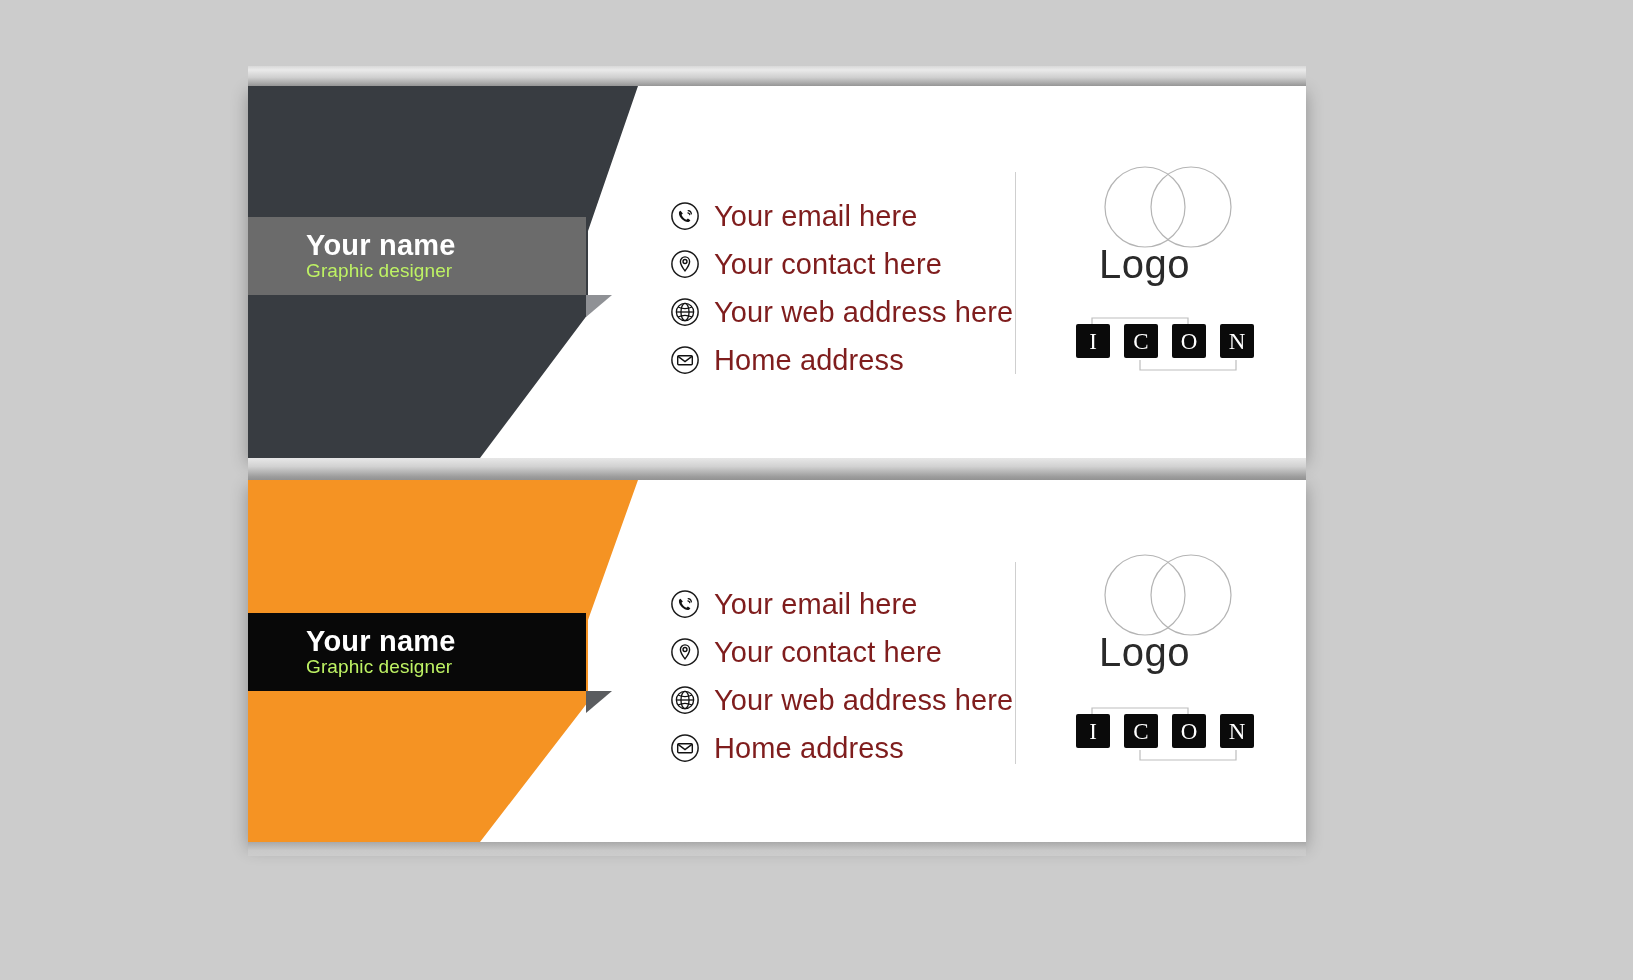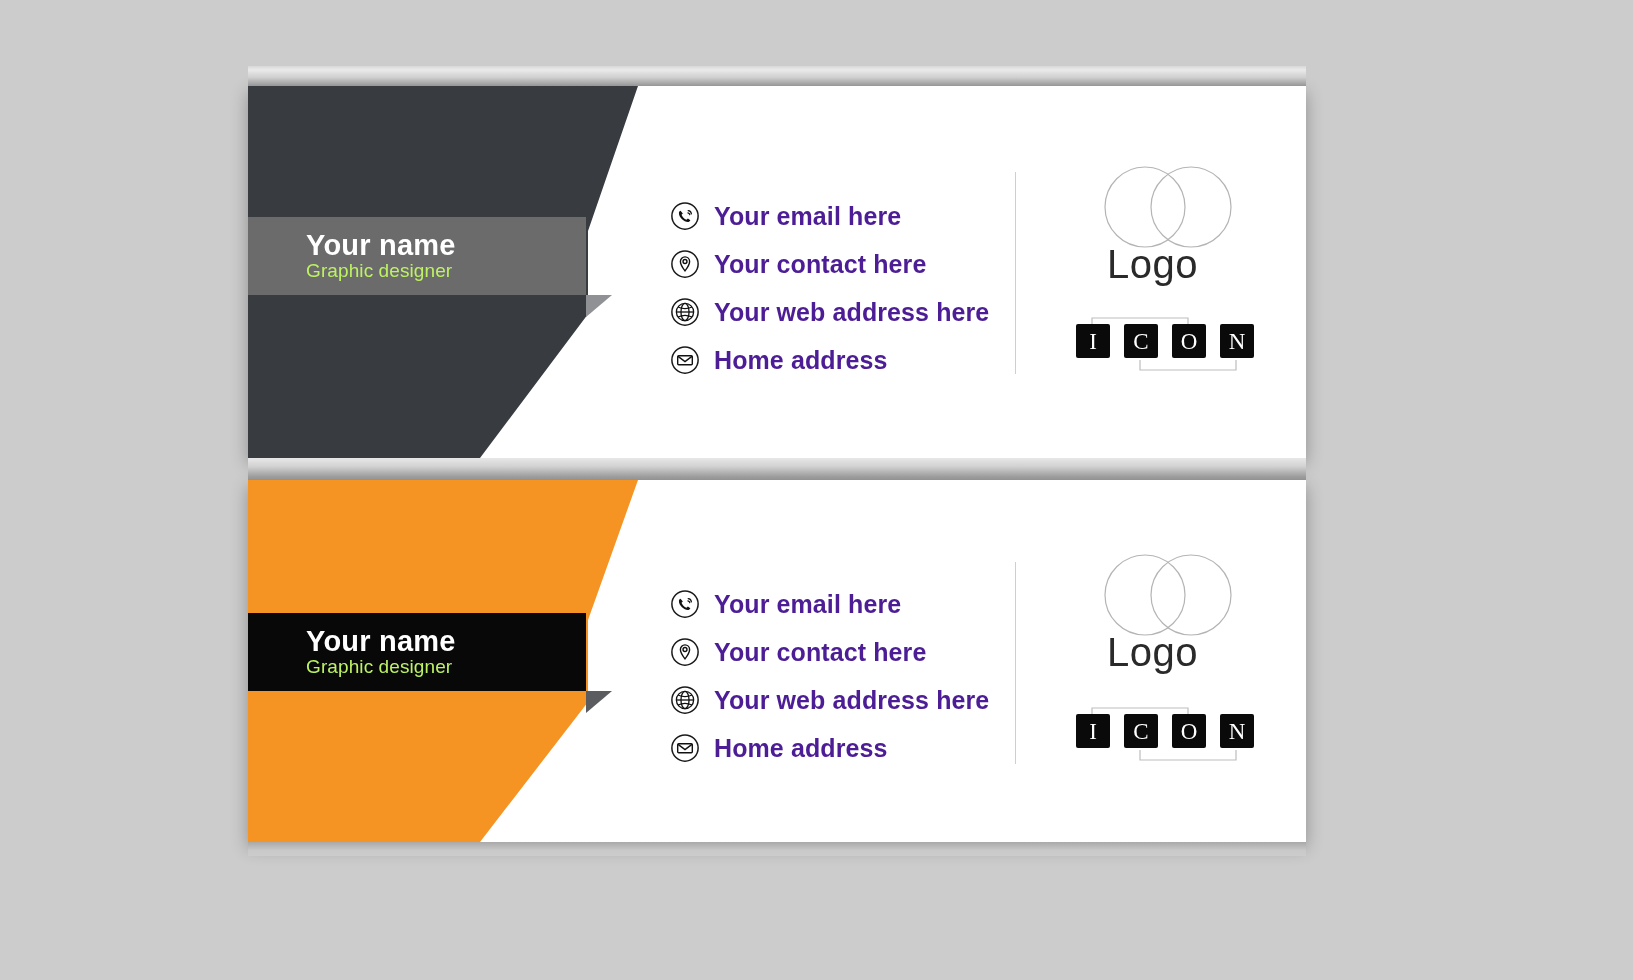--- a/index.html
+++ b/index.html
@@ -131,23 +131,23 @@
     align-items: center;
     height: 48px;
     gap: 14px;
   }
   .c-ico {
     width: 30px; height: 30px;
     flex: 0 0 30px;
     display: block;
   }
   .c-txt {
-    font-size: 25px;
-    color: #4c1d95;
-    font-weight: bold;
+    font-size: 29px;
+    color: #7f1d1d;
+    font-weight: normal;
     letter-spacing: .1px;
     white-space: nowrap;
   }
 
   
   .divider {
     position: absolute;
     width: 1px;
     background: #cfcfcf;
   }
@@ -163,21 +163,21 @@
   .card-light .logo-block { top: 72px; }
 
   .logo-rings { display: block; }
   .logo-word {
     font-size: 40px;
     color: #2a2a2a;
     font-weight: normal;
     letter-spacing: .5px;
     line-height: 1;
     margin-top: -6px;
-    margin-left: 14px;
+    margin-left: 6px;
   }
 
   
   .icon-block {
     position: absolute;
     left: 822px;
   }
   .card-dark  .icon-block { top: 222px; }
   .card-light .icon-block { top: 218px; }
 </style>

